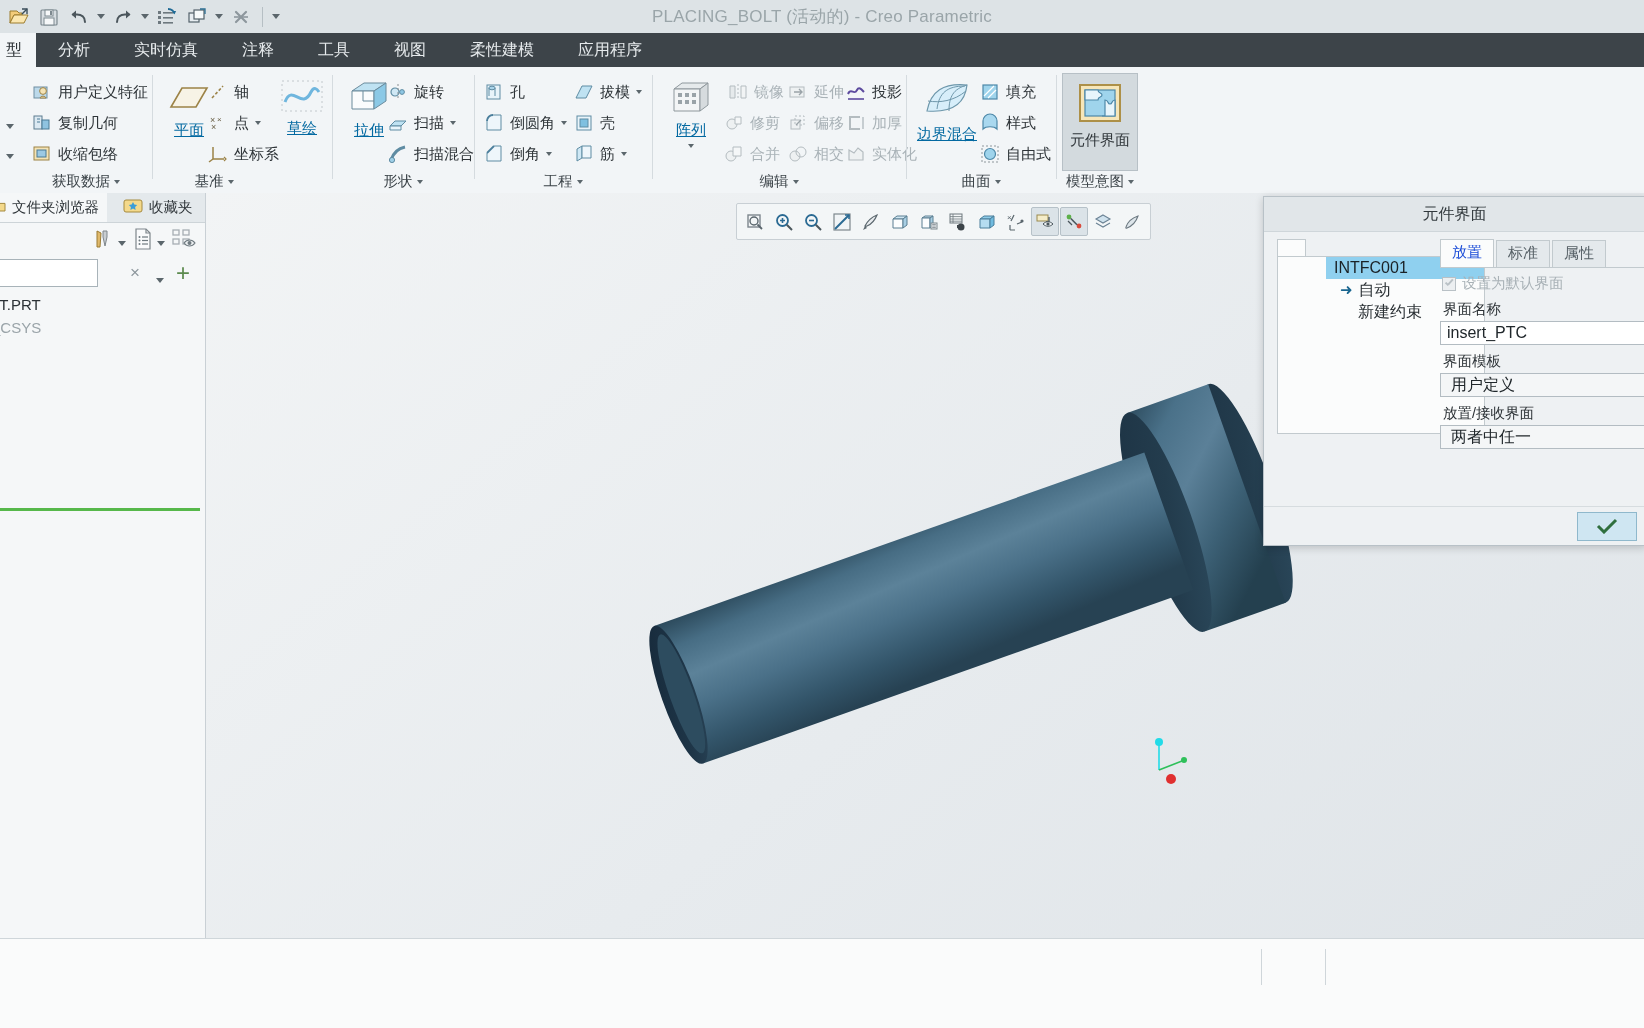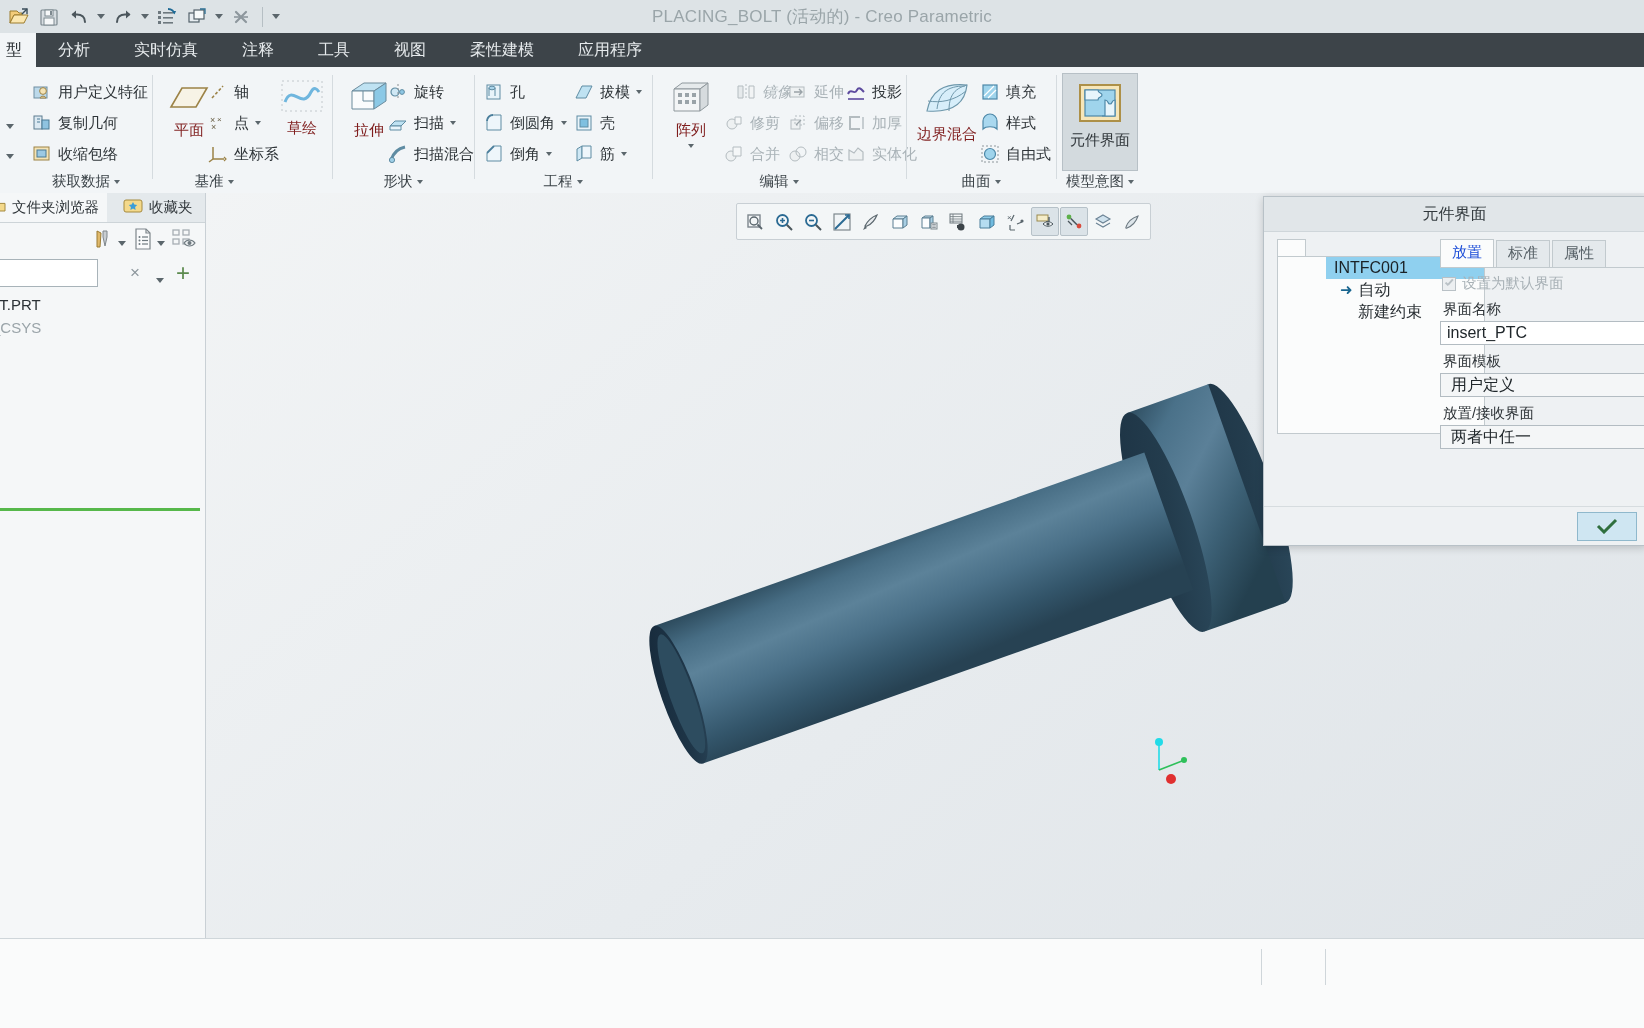--- a/index.html
+++ b/index.html
@@ -59,21 +59,21 @@
     border-top:5px solid #5b666c;display:inline-block;
   }
   .caret.sm{border-left-width:3.5px;border-right-width:3.5px;border-top-width:4.5px;}
 
   .smallitem{
     display:flex;align-items:center;gap:6px;height:30px;font-size:15px;color:#2e3438;white-space:nowrap;
   }
   .smallitem.dis{color:#a9b2b7;}
   .bigitem{
     display:flex;flex-direction:column;align-items:center;justify-content:flex-start;
-    font-size:15px;color:#7f1d1d;width:62px;
+    font-size:15px;color:#0369a1;width:62px;text-decoration:underline;
   }
   .bigitem .lbl{margin-top:3px;}
   .icosq{width:20px;height:20px;flex:0 0 20px;position:relative;}
 
   
   .leftpanel{
     position:absolute;left:0;top:193px;width:205px;height:745px;
     background:#f5f7f8;border-right:1px solid #c9d0d5;
   }
   .lp-tabs{
@@ -486,21 +486,21 @@
                 <rect x="9" y="23" width="4" height="4"></rect>
                 <rect x="16" y="23" width="4" height="4"></rect>
                 <rect x="23" y="23" width="4" height="4"></rect>
               </g>
           </svg>
         </span>
         <span class="lbl">阵列</span>
         <span class="caret sm" style="margin-top:4px"></span>
       </div>
 
-      <div class="smallitem dis" style="position:absolute;left:80px;top:10px;font-style:italic;">
+      <div class="smallitem dis" style="position:absolute;left:72px;top:10px;">
         <span class="icosq">
           <svg width="20" height="20" viewBox="0 0 20 20">
               <path d="M2 4h5v12H2z" fill="#e6eaec" stroke="#b4bcc0" stroke-width="1"></path>
               <path d="M13 4h5v12h-5z" fill="#f2f4f5" stroke="#b4bcc0" stroke-width="1"></path>
               <path d="M10 2v16" stroke="#b4bcc0" stroke-width="1" stroke-dasharray="2,2"></path>
             </svg>
         </span>
         <span>镜像</span>
       </div>
       <div class="smallitem dis" style="position:absolute;left:68px;top:41px;">

